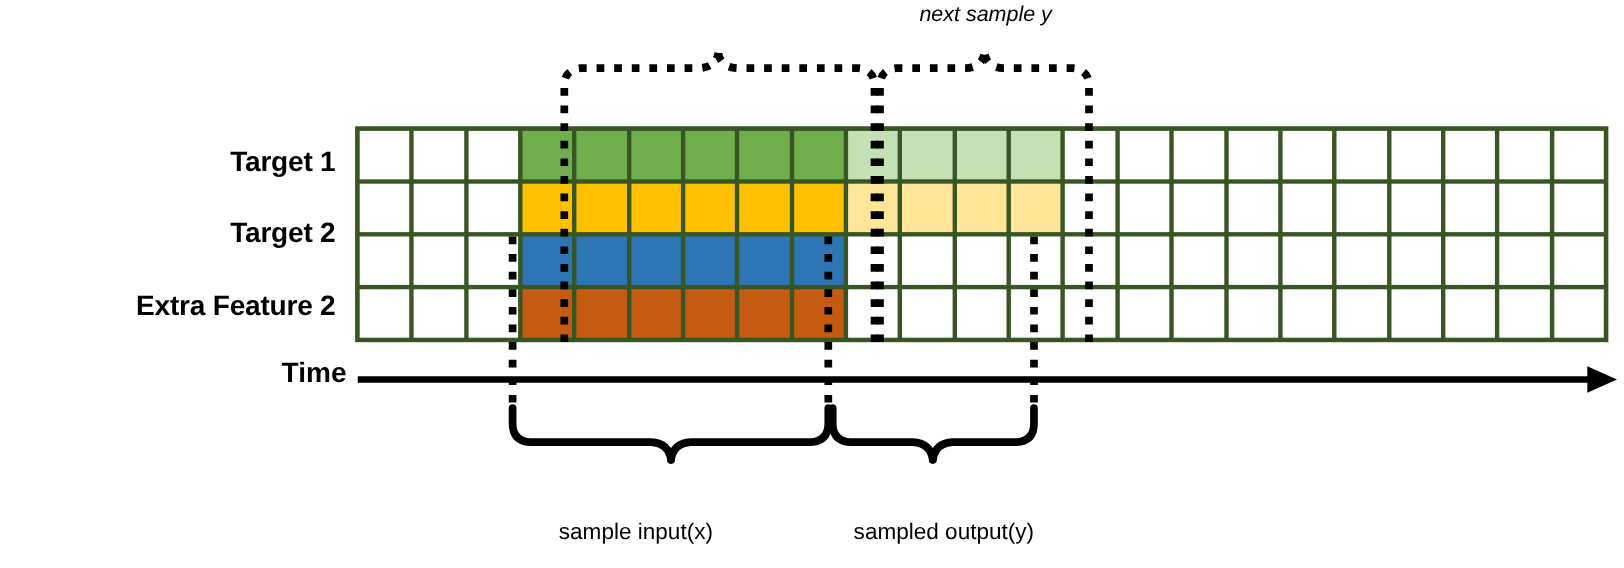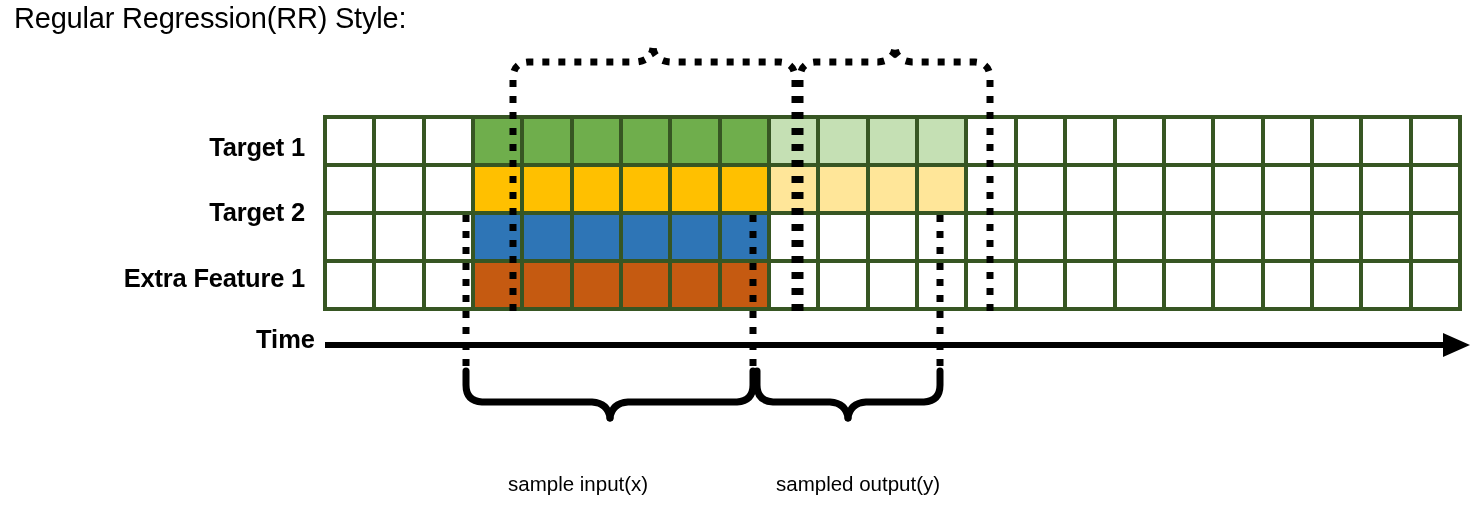--- a/index.html
+++ b/index.html
@@ -106,27 +106,27 @@
     white-space: pre;
   }
   #cap-input  { left: 508px; top: 421px; }
   #cap-output { left: 776px; top: 421px; }
 </style>
 </head>
 <body>
 
 <div id="stage">
 
-  <div class="title">Regular Regression(RR) Style:</div>
-
+
+  <div class="top-label" id="lbl-next-y">next sample y</div>
 
   <div class="row-labels">
     <div class="row-label">Target 1</div>
     <div class="row-label">Target 2</div>
-    <div class="row-label">Extra Feature 1</div>
+    <div class="row-label">Extra Feature 2</div>
   </div>
 
   <div id="grid" style="background: rgb(55, 86, 35); border-color: rgb(55, 86, 35);">
       <div class="grid-row">
         <div class="cell" style="background: rgb(255, 255, 255);"></div>
         <div class="cell" style="background: rgb(255, 255, 255);"></div>
         <div class="cell" style="background: rgb(255, 255, 255);"></div>
         <div class="cell" style="background: rgb(111, 174, 76);"></div>
         <div class="cell" style="background: rgb(111, 174, 76);"></div>
         <div class="cell" style="background: rgb(111, 174, 76);"></div>

